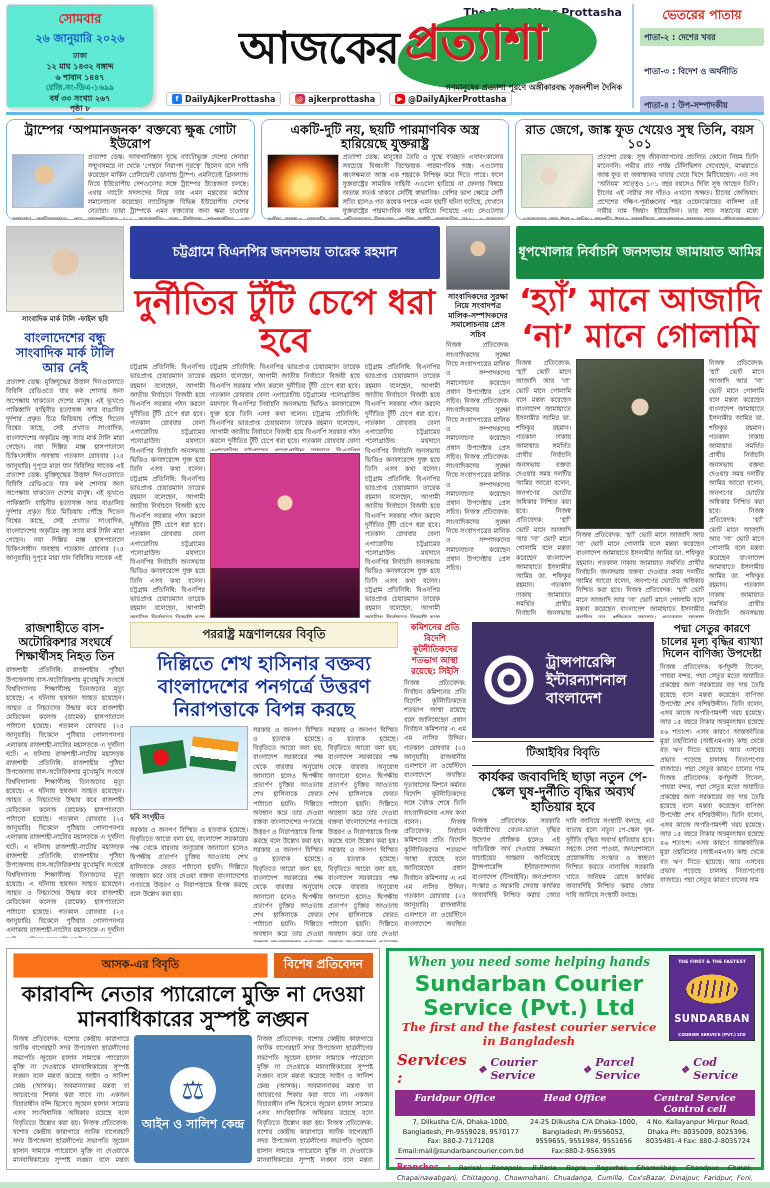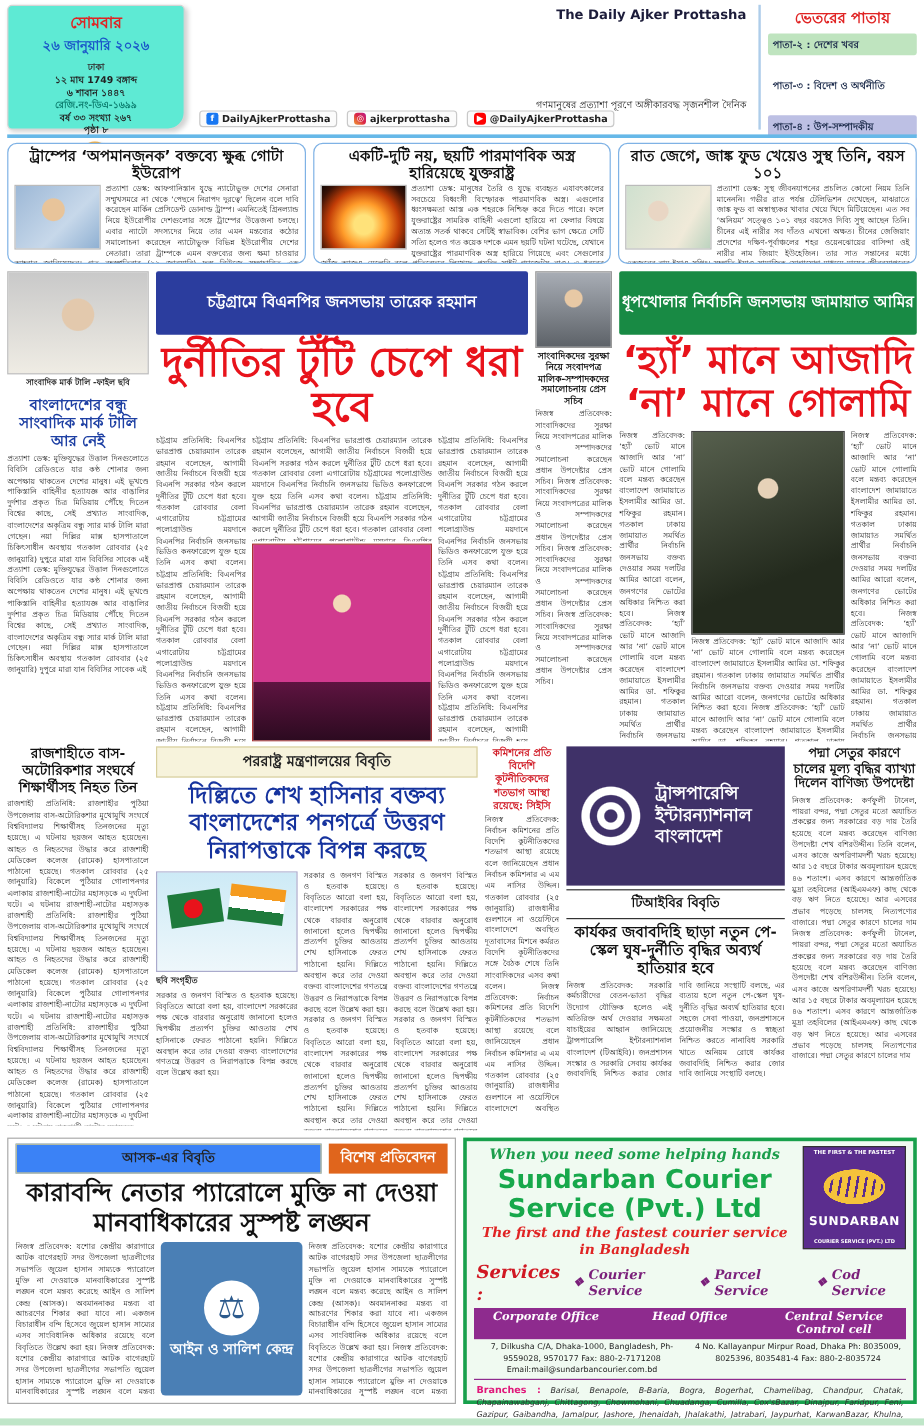--- a/index.html
+++ b/index.html
@@ -18,21 +18,21 @@
   .db-price { display:flex; align-items:center; justify-content:center; gap:5px; margin-top:3px; }
   .db-price .lbl { color:#1a57c9; font-weight:bold; font-size:11px; font-style:italic;}
   .coin { width:26px; height:26px; border-radius:50%; background:radial-gradient(circle at 35% 30%, #ffc04d, #f59b1f 60%, #d97f08); color:#fff; font-weight:bold; font-size:16px; display:flex; align-items:center; justify-content:center; box-shadow:1px 1px 2px rgba(0,0,0,.3);}
   .mast { flex:1; position:relative; }
   .mast-en { position:absolute; top:2px; right:4px; font-size:11px; font-weight:bold; color:#1c1c3a; }
   .mast-row { position:absolute; top:14px; left:0; right:0; display:flex; align-items:flex-start; justify-content:center; }
   .mast-black { font-size:44px; font-weight:bold; color:#111; letter-spacing:-1px; line-height:1; margin-top:8px;}
   .map-wrap { position:relative; margin-left:6px; }
   .map { position:absolute; left:-8px; top:-8px; width:200px; height:78px; background:#27a24a; border-radius:58% 42% 55% 45% / 60% 48% 52% 40%; transform:rotate(-4deg); }
   .mast-red { position:relative; font-size:48px; font-weight:bold; color:#d8161f; line-height:1; text-shadow:1px 1px 0 #fff; }
-  .mast-tag { position:absolute; bottom:14px; right:4px; font-size:8px; font-weight:normal; color:#222; }
+  .mast-tag { position:absolute; bottom:14px; right:4px; font-size:8px; font-weight:bold; color:#222; }
   .socials { position:absolute; bottom:2px; left:6px; display:flex; gap:8px; }
   .pill { display:flex; align-items:center; gap:3px; border:1px solid #c9c9c9; background:#fbfbfb; border-radius:3px; padding:1px 5px; font-size:8px; font-weight:bold; color:#222; }
   .ic { width:10px; height:10px; border-radius:2px; display:inline-flex; align-items:center; justify-content:center; color:#fff; font-size:7px; font-weight:bold; }
   .ic-fb { background:#1877f2; }
   .ic-ig { background:linear-gradient(45deg,#f09433,#e6683c,#dc2743,#cc2366,#bc1888); border-radius:3px;}
   .ic-yt { background:#f00; border-radius:3px; }
   .idx { width:132px; border-left:2px solid #aecdea; padding:2px 0 0 6px; }
   .idx-title { color:#e02424; font-weight:bold; font-size:12.5px; text-align:center; margin-bottom:2px;}
   .idx-item { font-size:8.2px; font-weight:bold; color:#1b2a4a; padding:2.5px 4px; margin-bottom:16px; border-radius:2px; }
 
@@ -94,21 +94,21 @@
   .kick-plain { border-top:1.5px solid #333; border-bottom:1.5px solid #333; font-weight:bold; font-size:11px; color:#111; text-align:center; padding:2px 0; margin:3px 0;}
   .tib-h { font-size:12.5px; }
   .cols2 { column-count:2; column-gap:6px; }
   .padma { flex:1; }
   .padma .h-black { font-size:10.5px; margin-bottom:3px;}
 
   
   .rowE { position:absolute; top:948px; left:6px; right:6px; height:222px; display:flex; gap:6px; }
   .ask { width:374px; border:1px solid #aaa; padding:4px 6px; display:flex; flex-direction:column;}
   .ask-kickrow { display:flex; gap:6px; align-items:stretch; }
-  .kick-ask { flex:1; background:#3b82f6; border:1px solid #cfc78f; color:#222; font-weight:bold; font-size:11px; text-align:center; padding:2px 0;}
+  .kick-ask { flex:1; background:#f97316; border:1px solid #cfc78f; color:#222; font-weight:bold; font-size:11px; text-align:center; padding:2px 0;}
   .kick-orange { background:#e0651c; color:#fff; font-weight:bold; font-size:12px; text-align:center; padding:2px 10px; }
   .ask-h { font-size:20.5px; margin:4px 0; }
   .ask-row { flex:1; display:flex; gap:5px; overflow:hidden; }
   .ask-logo { width:118px; height:128px; background:#4a7fb5; border-radius:4px; flex:none; display:flex; flex-direction:column; align-items:center; justify-content:center; gap:4px; padding:4px;}
   .ask-emblem { width:46px; height:46px; border-radius:50%; background:#fff; color:#2c5a8c; font-size:26px; display:flex; align-items:center; justify-content:center; }
   .ask-logo-t { color:#fff; font-weight:bold; font-size:12px; text-align:center; line-height:1.25;}
   .ad { flex:1; border:3px solid #18a04c; background:#f0faf1; padding:4px 6px; display:flex; flex-direction:column; }
   .ad-top { display:flex; gap:6px; }
   .ad-top-c { flex:1; text-align:center; }
   .ad-hand { color:#1c9e4c; font-size:12px; font-style:italic; font-weight:bold; font-family:"DejaVu Serif", serif; line-height:1.25;}
@@ -134,34 +134,41 @@
 </head>
 <body>
 
 <div class="page">
 
   <div class="hdr">
     <div class="datebox">
       <div class="db-day">সোমবার</div>
       <div class="db-date">২৬ জানুয়ারি ২০২৬</div>
       <div class="db-city">ঢাকা</div>
-      <div class="db-l">১২ মাঘ 1749 বঙ্গাব্দ</div>
+      <div class="db-l">১২ মাঘ ১৪৩২ বঙ্গাব্দ</div>
       <div class="db-l">৬ শাবান ১৪৪৭</div>
       <div class="db-reg">রেজি.নং-ডিএ-১৬৯৯</div>
       <div class="db-l">বর্ষ ৩৩ সংখ্যা ২৬৭</div>
       <div class="db-l">পৃষ্ঠা ৮</div>
       <div class="db-price">
         <span class="lbl">মূল্য</span>
         <span class="coin">৫</span>
         <span class="lbl">টাকা</span>
       </div>
     </div>
 
     <div class="mast">
       <div class="mast-en">The Daily Ajker Prottasha</div>
+      <div class="mast-row">
+        <span class="mast-black">আজকের</span>
+        <span class="map-wrap">
+          <span class="map"></span>
+          <span class="mast-red">প্রত্যাশা</span>
+        </span>
+      </div>
       <div class="mast-tag">গণমানুষের প্রত্যাশা পূরণে অঙ্গীকারবদ্ধ সৃজনশীল দৈনিক</div>
       <div class="socials">
         <span class="pill">
           <span class="ic ic-fb">f</span>
           <span>DailyAjkerProttasha</span>
         </span>
         <span class="pill">
           <span class="ic ic-ig">◎</span>
           <span>ajkerprottasha</span>
         </span>
@@ -328,26 +335,27 @@
         <span class="svc">
             <span class="diamond">❖</span>
             <span>Parcel Service</span>
           </span>
         <span class="svc">
             <span class="diamond">❖</span>
             <span>Cod Service</span>
           </span>
       </div>
       <div class="off-hdr">
-        <div>Corporate Office</div>
+        <div>Faridpur Office</div>
         <div>Head Office</div>
         <div>Central Service Control cell</div>
       </div>
       <div class="off-body">
         <div>7, Dilkusha C/A, Dhaka-1000, Bangladesh, Ph-9559028, 9570177  Fax: 880-2-7171208  Email:mail@sundarbancourier.com.bd</div>
+        <div>24-25 Dilkusha C/A  Dhaka-1000, Bangladesh  Ph:9556052, 9559655, 9551984, 9551656  Fax:880-2-9563995</div>
         <div>4 No. Kallayanpur  Mirpur Road, Dhaka  Ph: 8035009, 8025396, 8035481-4  Fax: 880-2-8035724</div>
       </div>
       <div class="branches"><b>Branches :</b> <span>Barisal, Benapole, B-Baria, Bogra, Bogerhat, Chamelibag, Chandpur, Chatak, Chapainawabganj, Chittagong, Chowmohani, Chuadanga, Cumilla, Cox'sBazar, Dinajpur, Faridpur, Feni, Gazipur, Gaibandha, Jamalpur, Jashore, Jhenaidah, Jhalakathi, Jatrabari, Jaypurhat, KarwanBazar, Khulna, Laxmipur, Moulvibazar, Habiganj, Mymensingh, MotalebPlaza, Narayanganj, Nilphamari, Natore, Naogaon, Pabna, Patuakhali, Rajshahi, Rangpur, Syedpur, Sirajgonj, Sreemongal, Sylhet, Satkhira, Shyamoli Savar, Shariatpur, Takerhat, Tangail, Uttara Victoria Park, Etc</span></div>
 
     </div>
   </div>
 
 </div>
 
 </body></html>

